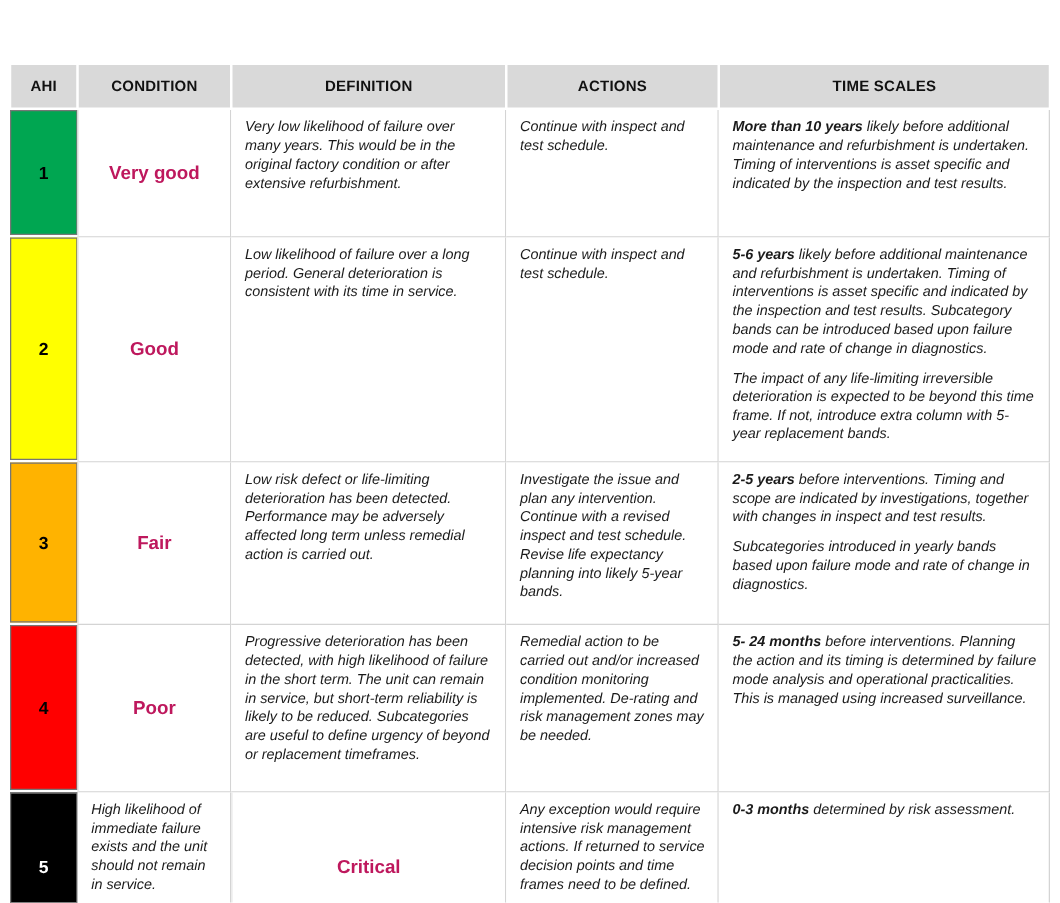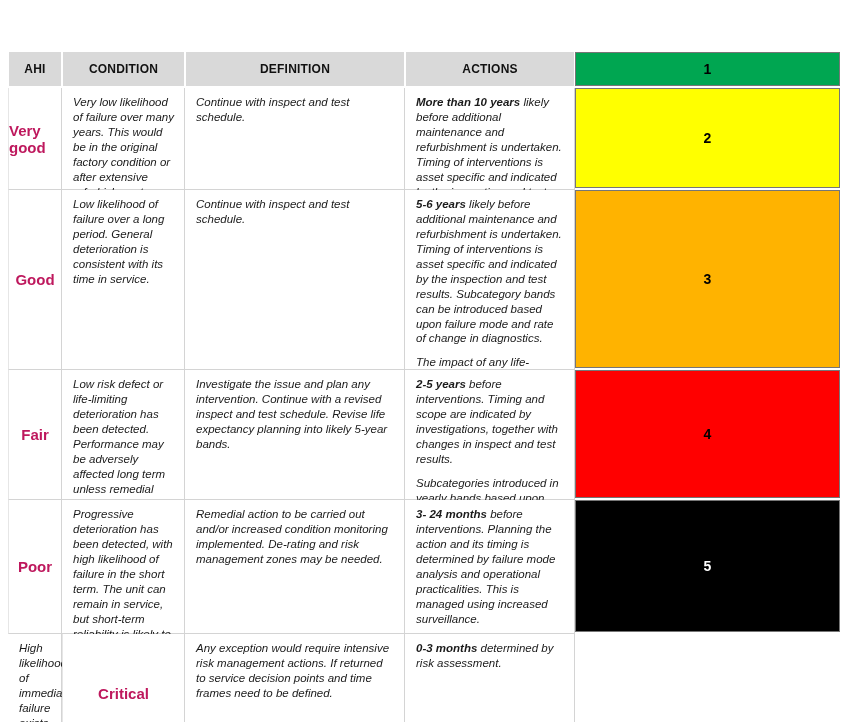--- a/index.html
+++ b/index.html
@@ -19,20 +19,21 @@
 </head>
 <body>
 
 <div class="wrap">
   <div class="tbl">
 
     <div class="hcell">AHI</div>
     <div class="hcell">CONDITION</div>
     <div class="hcell">DEFINITION</div>
     <div class="hcell">ACTIONS</div>
+    <div class="hcell">TIME SCALES</div>
 
     <div class="chipcell">
       <div class="chip" style="background-color: rgb(0, 166, 81); color: rgb(0, 0, 0);">1</div>
     </div>
     <div class="cell cond">Very good</div>
     <div class="cell txt">
         <p>Very low likelihood of failure over many years. This would be in the original factory condition or after extensive refurbishment.</p>
       </div>
     <div class="cell txt">
         <p>Continue with inspect and test schedule.</p>
@@ -69,27 +70,27 @@
     <div class="cell txt">
       <p><span class="b">2-5 years</span><span> before interventions. Timing and scope are indicated by investigations, together with changes in inspect and test results.</span></p>
       <p><span>Subcategories introduced in yearly bands based upon failure mode and rate of change in diagnostics.</span></p>
     </div>
 
     <div class="chipcell">
       <div class="chip" style="background-color: rgb(255, 0, 0); color: rgb(0, 0, 0);">4</div>
     </div>
     <div class="cell cond">Poor</div>
     <div class="cell txt">
-        <p>Progressive deterioration has been detected, with high likelihood of failure in the short term. The unit can remain in service, but short-term reliability is likely to be reduced. Subcategories are useful to define urgency of repair or replacement timeframes.</p>
+        <p>Progressive deterioration has been detected, with high likelihood of failure in the short term. The unit can remain in service, but short-term reliability is likely to be reduced. Subcategories are useful to define urgency of beyond or replacement timeframes.</p>
       </div>
     <div class="cell txt">
         <p>Remedial action to be carried out and/or increased condition monitoring implemented. De-rating and risk management zones may be needed.</p>
       </div>
     <div class="cell txt">
-      <p><span class="b">3- 24 months</span><span> before interventions. Planning the action and its timing is determined by failure mode analysis and operational practicalities. This is managed using increased surveillance.</span></p>
+      <p><span class="b">5- 24 months</span><span> before interventions. Planning the action and its timing is determined by failure mode analysis and operational practicalities. This is managed using increased surveillance.</span></p>
     </div>
 
     <div class="chipcell">
       <div class="chip" style="background-color: rgb(0, 0, 0); color: rgb(255, 255, 255);">5</div>
     </div>
     <div class="cell txt">
         <p>High likelihood of immediate failure exists and the unit should not remain in service.</p>
       </div>
     <div class="cell cond">Critical</div>
     <div class="cell txt">

